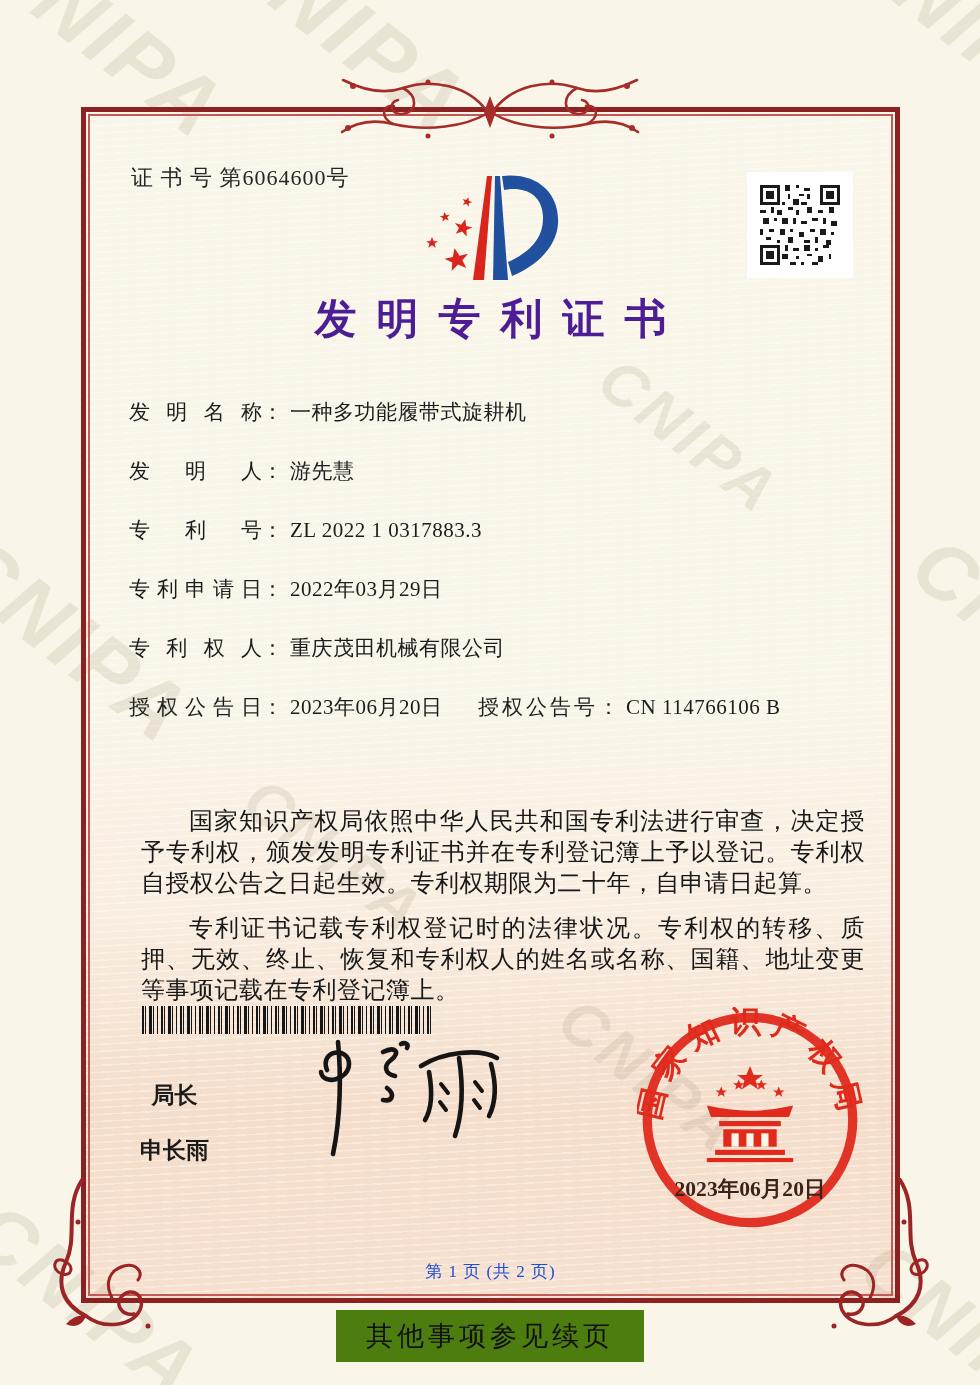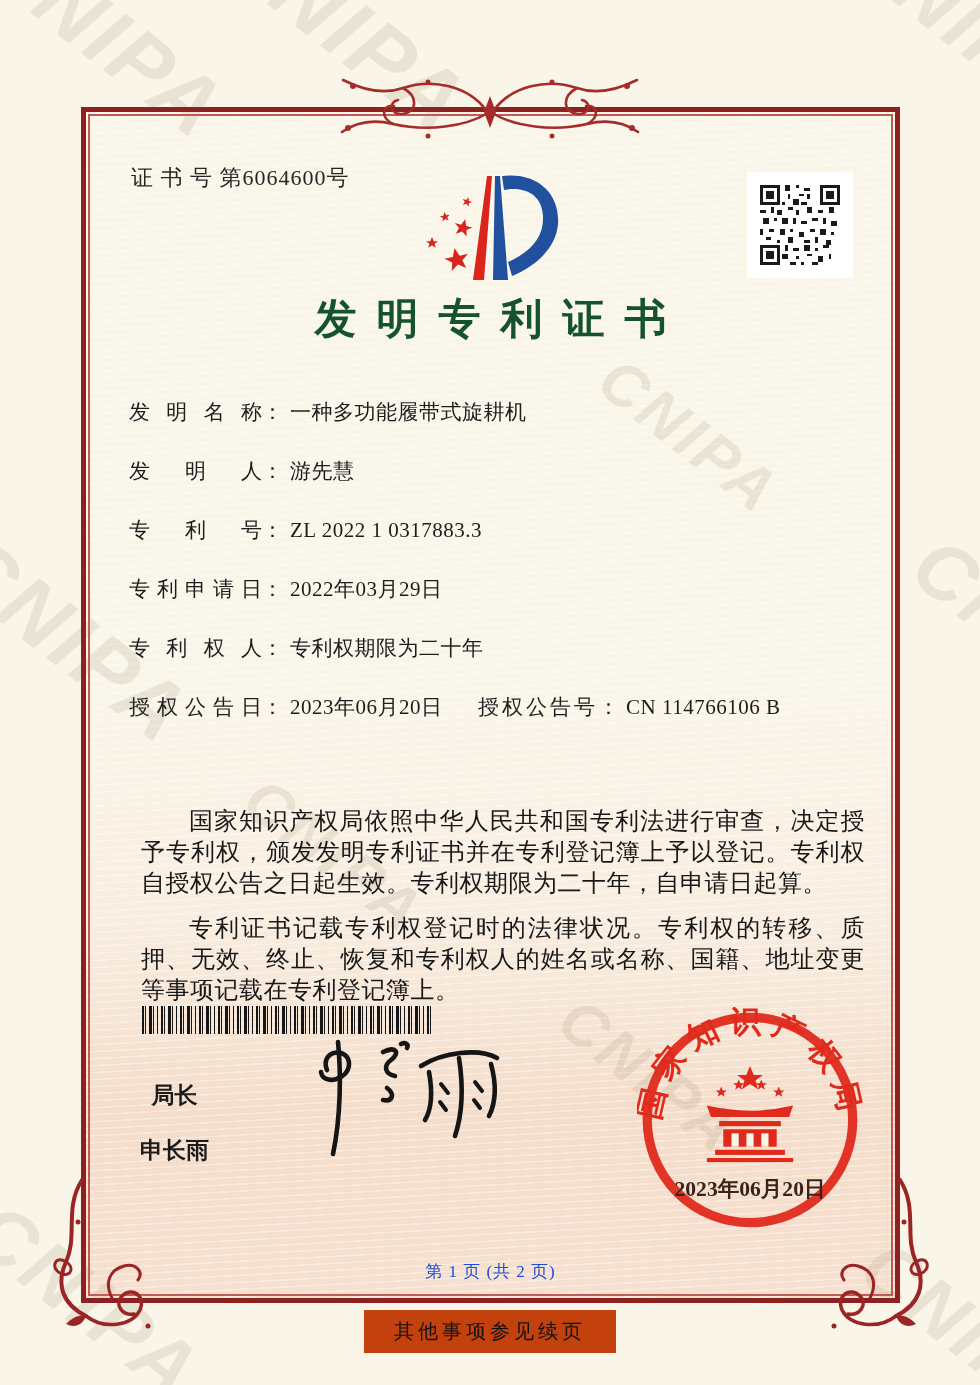--- a/index.html
+++ b/index.html
@@ -36,21 +36,21 @@
   .frame::after{content:"";position:absolute;inset:2px;border:2px solid #c25a55;}
   
   .content{position:absolute;inset:0;z-index:4;}
   .content>*{position:absolute;}
   .cert-no{left:131px;top:163px;font-size:22px;letter-spacing:1px;color:#262626;}
   .logo{left:408px;top:146px;width:178px;height:150px;}
   .qr{left:747px;top:172px;width:106px;height:106px;background:#fff;padding:8px;box-sizing:border-box;}
   .qr svg{width:100%;height:100%;display:block;}
   .title{
     left:81px;top:291px;width:819px;text-align:center;
-    font-size:42px;font-weight:bold;letter-spacing:20px;text-indent:20px;color:#14532d;
+    font-size:42px;font-weight:bold;letter-spacing:20px;text-indent:20px;color:#4c1d95;
   }
   
   .fields{left:129px;top:397px;width:725px;}
   .frow{position:relative;height:30px;line-height:30px;margin-bottom:29px;font-size:21px;white-space:nowrap;}
   .lbl{display:inline-block;width:133px;text-align:justify;text-align-last:justify;-moz-text-align-last:justify;}
   .colon{margin-right:7px;}
   .val{letter-spacing:.5px;}
   .pair2{position:absolute;left:349px;top:0;}
   .pair2 .lbl2{letter-spacing:3px;}
   
@@ -65,22 +65,22 @@
       #161616 15px 16px,transparent 16px 19px);
   }
   .sig-block{left:140px;top:1080px;font-family:"Liberation Sans","DejaVu Sans",sans-serif;
     font-weight:600;font-size:23px;color:#1b1b1b;text-align:center;}
   .sig-block .name{margin-top:24px;}
   .sig-svg{left:283px;top:1036px;width:245px;height:130px;}
   .seal{left:637px;top:1007px;width:226px;height:226px;}
   .page-num{left:81px;top:1260px;width:819px;text-align:center;font-size:17px;color:#1d4ed8;letter-spacing:1px;}
   .next-note{left:0;top:1310px;width:980px;text-align:center;}
   .next-note span{
-    display:inline-block;background:#c2410c;padding:8px 30px;
-    font-size:20px;letter-spacing:4px;color:#111;
+    display:inline-block;background:#4d7c0f;padding:8px 30px;
+    font-size:27px;letter-spacing:4px;color:#111;
   }
   
   .orn-top{left:340px;top:74px;width:300px;height:78px;}
   .orn-bl{left:50px;top:1178px;width:108px;height:158px;}
   .orn-br{left:824px;top:1178px;width:108px;height:158px;transform:scaleX(-1);}
 </style>
 </head>
 <body>
 
 <div class="page">
@@ -249,21 +249,21 @@
       <div class="frow">
         <span class="lbl">发明人</span><span class="colon">：</span><span class="val">游先慧</span>
       </div>
       <div class="frow">
         <span class="lbl">专利号</span><span class="colon">：</span><span class="val">ZL 2022 1 0317883.3</span>
       </div>
       <div class="frow">
         <span class="lbl">专利申请日</span><span class="colon">：</span><span class="val">2022年03月29日</span>
       </div>
       <div class="frow">
-        <span class="lbl">专利权人</span><span class="colon">：</span><span class="val">专利权期限为二十年</span>
+        <span class="lbl">专利权人</span><span class="colon">：</span><span class="val">重庆茂田机械有限公司</span>
       </div>
       <div class="frow">
         <span class="lbl">授权公告日</span><span class="colon">：</span><span class="val">2023年06月20日</span>
         <span class="pair2">
           <span class="lbl2">授权公告号</span><span class="colon">：</span><span class="val">CN 114766106 B</span>
         </span>
       </div>
     </div>
 
     <div class="paras">

